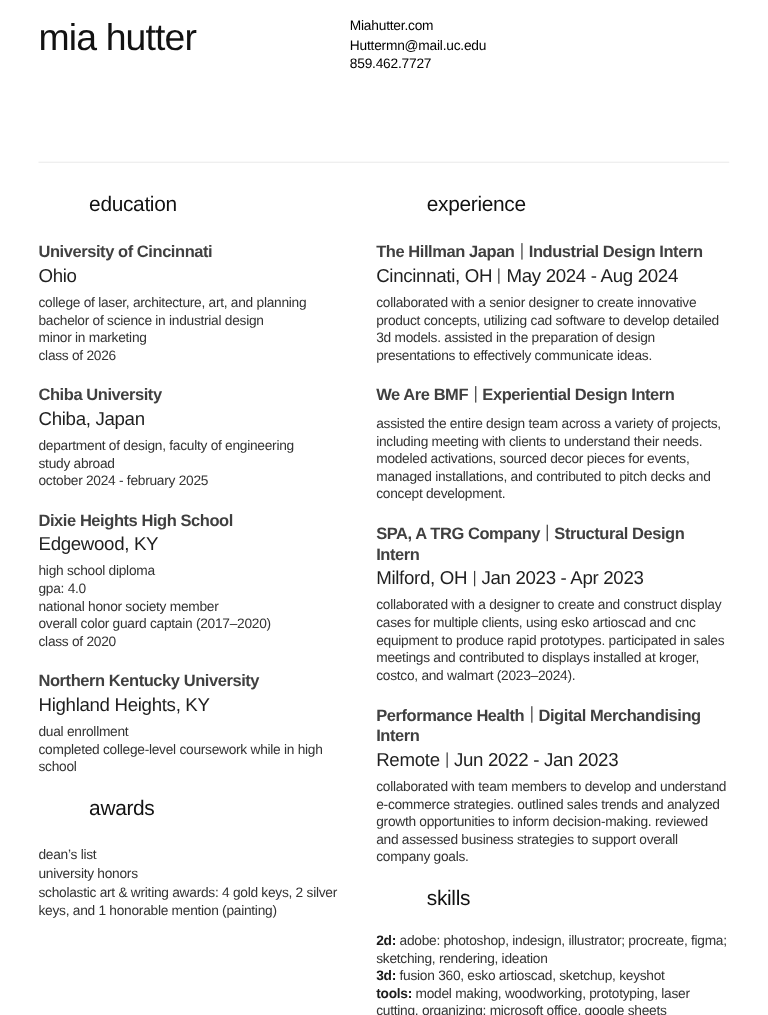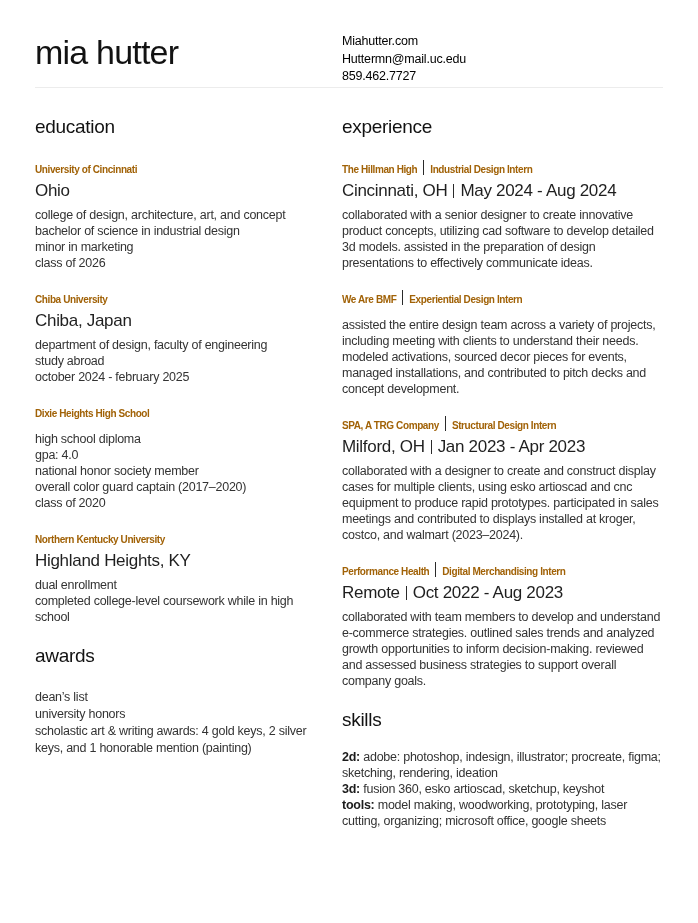--- a/index.html
+++ b/index.html
@@ -8,25 +8,24 @@
     background: #ffffff;
     overflow: hidden;
     font-family: "Liberation Sans", "DejaVu Sans", sans-serif;
     color: #141414;
     -webkit-font-smoothing: antialiased;
   }
   .page { width: 698px; height: 923px; padding: 0 35px; }
 
   
   .header {
-    height: 88px;
+    height: 148px;
     display: grid;
     grid-template-columns: 283px 1fr;
-    column-gap: 24px;
-    padding-top: 31px;
+    padding-top: 13px;
     border-bottom: 1px solid #ececec;
   }
   .name {
     font-size: 34px;
     line-height: 38px;
     font-weight: 500;
     letter-spacing: -0.8px;
     color: #121212;
     margin-top: 2px;
   }
@@ -46,30 +45,31 @@
     padding-top: 27px;
   }
   .section { margin-bottom: 10px; }
   .section-heading {
     font-size: 19px;
     line-height: 23px;
     font-weight: 500;
     letter-spacing: -0.3px;
     color: #121212;
     margin-bottom: 22px;
+    margin-left: 46px;
   }
 
   
   .entry { margin-bottom: 19px; }
   .entry-title {
-    font-size: 10px;
+    font-size: 15px;
     line-height: 19px;
     font-weight: 700;
     letter-spacing: -0.4px;
-    color: #a16207;
+    color: #404040;
   }
   .entry-meta {
     font-size: 17px;
     line-height: 17px;
     letter-spacing: -0.3px;
     color: #1f1f1f;
     margin-top: 3px;
   }
   .pipe-bar {
     display: inline-block;
@@ -110,39 +110,40 @@
   <div class="columns">
 
     <div class="col-left">
       <div class="section">
         <div class="section-heading">education</div>
         <div>
   <div class="entry">
     <div class="entry-title">University of Cincinnati</div>
     <div class="entry-meta">Ohio</div>
     <div class="entry-details">
-                <div class="detail-line">college of design, architecture, art, and concept</div>
+                <div class="detail-line">college of laser, architecture, art, and planning</div>
                 <div class="detail-line">bachelor of science in industrial design</div>
                 <div class="detail-line">minor in marketing</div>
                 <div class="detail-line">class of 2026</div>
               </div>
   </div>
 
   <div class="entry">
     <div class="entry-title">Chiba University</div>
     <div class="entry-meta">Chiba, Japan</div>
     <div class="entry-details">
                 <div class="detail-line">department of design, faculty of engineering</div>
                 <div class="detail-line">study abroad</div>
                 <div class="detail-line">october 2024 - february 2025</div>
               </div>
   </div>
 
   <div class="entry">
     <div class="entry-title">Dixie Heights High School</div>
+    <div class="entry-meta">Edgewood, KY</div>
     <div class="entry-details">
                 <div class="detail-line">high school diploma</div>
                 <div class="detail-line">gpa: 4.0</div>
                 <div class="detail-line">national honor society member</div>
                 <div class="detail-line">overall color guard captain (2017–2020)</div>
                 <div class="detail-line">class of 2020</div>
               </div>
   </div>
 
   <div class="entry">
@@ -164,21 +165,21 @@
           </div>
       </div>
     </div>
 
     <div class="col-right">
       <div class="section">
         <div class="section-heading">experience</div>
         <div>
   <div class="entry">
     <div class="entry-title">
-      <span>The Hillman High</span><span class="pipe-bar"></span><span>Industrial Design Intern</span>
+      <span>The Hillman Japan</span><span class="pipe-bar"></span><span>Industrial Design Intern</span>
     </div>
     <div class="entry-meta">
       <span>Cincinnati, OH</span><span class="pipe-bar"></span><span>May 2024 - Aug 2024</span>
     </div>
     <div class="entry-body">collaborated with a senior designer to create innovative product concepts, utilizing cad software to develop detailed 3d models. assisted in the preparation of design presentations to effectively communicate ideas.</div>
   </div>
 
   <div class="entry">
     <div class="entry-title">
       <span>We Are BMF</span><span class="pipe-bar"></span><span>Experiential Design Intern</span>
@@ -194,21 +195,21 @@
       <span>Milford, OH</span><span class="pipe-bar"></span><span>Jan 2023 - Apr 2023</span>
     </div>
     <div class="entry-body">collaborated with a designer to create and construct display cases for multiple clients, using esko artioscad and cnc equipment to produce rapid prototypes. participated in sales meetings and contributed to displays installed at kroger, costco, and walmart (2023–2024).</div>
   </div>
 
   <div class="entry">
     <div class="entry-title">
       <span>Performance Health</span><span class="pipe-bar"></span><span>Digital Merchandising Intern</span>
     </div>
     <div class="entry-meta">
-      <span>Remote</span><span class="pipe-bar"></span><span>Oct 2022 - Aug 2023</span>
+      <span>Remote</span><span class="pipe-bar"></span><span>Jun 2022 - Jan 2023</span>
     </div>
     <div class="entry-body">collaborated with team members to develop and understand e-commerce strategies. outlined sales trends and analyzed growth opportunities to inform decision-making. reviewed and assessed business strategies to support overall company goals.</div>
   </div>
 </div>
       </div>
       <div class="section">
         <div class="section-heading">skills</div>
         <div class="skills-list">
             <div class="plain-line"><span class="skill-label">2d:</span><span> adobe: photoshop, indesign, illustrator; procreate, figma; sketching, rendering, ideation</span></div>
             <div class="plain-line"><span class="skill-label">3d:</span><span> fusion 360, esko artioscad, sketchup, keyshot</span></div>

